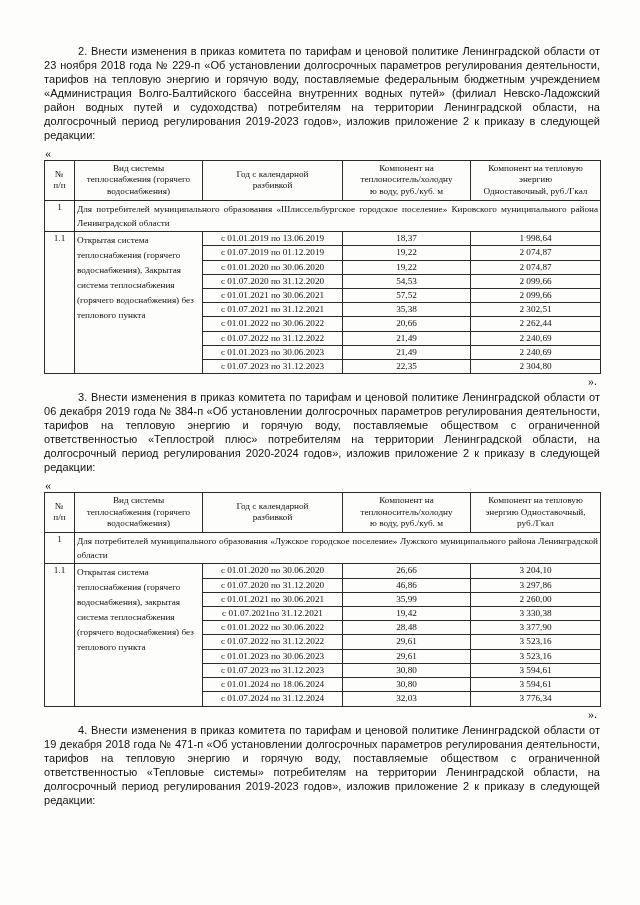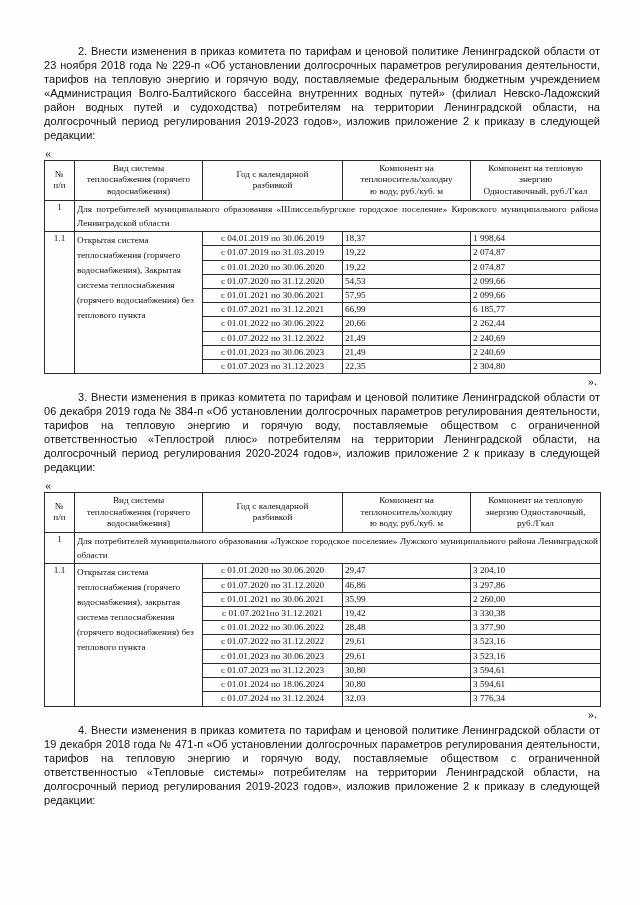--- a/index.html
+++ b/index.html
@@ -98,21 +98,21 @@
     vertical-align: top;
     padding-left: 4px;
     line-height: 15px;
   }
   td.year {
     text-align: center;
     vertical-align: middle;
     padding: 1px 2px 2px 2px;
   }
   td.val {
-    text-align: left;
+    text-align: center;
     vertical-align: middle;
   }
   td.group {
     text-align: justify;
     vertical-align: top;
     padding: 1px 3px 2px 4px;
     line-height: 14px;
   }
   .nowrap { white-space: nowrap; }
 
@@ -165,48 +165,48 @@
         </tr>
       </thead>
       <tbody>
         <tr>
           <td class="num">1</td>
           <td class="group" colspan="4">Для потребителей муниципального образования «Шлиссельбургское городское поселение» Кировского муниципального района Ленинградской области</td>
         </tr>
         <tr>
           <td class="num" rowspan="10">1.1</td>
           <td class="kind" rowspan="10">Открытая система теплоснабжения (горячего водоснабжения), Закрытая система теплоснабжения (горячего водоснабжения) без теплового пункта</td>
-          <td class="year nowrap">с 04.01.2019 по 30.06.2019</td>
+          <td class="year nowrap">с 01.01.2019 по 13.06.2019</td>
           <td class="val">18,37</td>
           <td class="val">1 998,64</td>
         </tr>
         <tr>
-          <td class="year nowrap">с 01.07.2019 по 31.03.2019</td>
+          <td class="year nowrap">с 01.07.2019 по 01.12.2019</td>
           <td class="val">19,22</td>
           <td class="val">2 074,87</td>
         </tr>
         <tr>
           <td class="year nowrap">с 01.01.2020 по 30.06.2020</td>
           <td class="val">19,22</td>
           <td class="val">2 074,87</td>
         </tr>
         <tr>
           <td class="year nowrap">с 01.07.2020 по 31.12.2020</td>
           <td class="val">54,53</td>
           <td class="val">2 099,66</td>
         </tr>
         <tr>
           <td class="year nowrap">с 01.01.2021 по 30.06.2021</td>
-          <td class="val">57,95</td>
+          <td class="val">57,52</td>
           <td class="val">2 099,66</td>
         </tr>
         <tr>
           <td class="year nowrap">с 01.07.2021 по 31.12.2021</td>
-          <td class="val">66,99</td>
-          <td class="val">6 185,77</td>
+          <td class="val">35,38</td>
+          <td class="val">2 302,51</td>
         </tr>
         <tr>
           <td class="year nowrap">с 01.01.2022 по 30.06.2022</td>
           <td class="val">20,66</td>
           <td class="val">2 262,44</td>
         </tr>
         <tr>
           <td class="year nowrap">с 01.07.2022 по 31.12.2022</td>
           <td class="val">21,49</td>
           <td class="val">2 240,69</td>
@@ -267,21 +267,21 @@
       </thead>
       <tbody>
         <tr>
           <td class="num">1</td>
           <td class="group" colspan="4">Для потребителей муниципального образования «Лужское городское поселение» Лужского муниципального района Ленинградской области</td>
         </tr>
         <tr>
           <td class="num" rowspan="10">1.1</td>
           <td class="kind" rowspan="10">Открытая система теплоснабжения (горячего водоснабжения), закрытая система теплоснабжения (горячего водоснабжения) без теплового пункта</td>
           <td class="year nowrap">с 01.01.2020 по 30.06.2020</td>
-          <td class="val">29,47</td>
+          <td class="val">26,66</td>
           <td class="val">3 204,10</td>
         </tr>
         <tr>
           <td class="year nowrap">с 01.07.2020 по 31.12.2020</td>
           <td class="val">46,86</td>
           <td class="val">3 297,86</td>
         </tr>
         <tr>
           <td class="year nowrap">с 01.01.2021 по 30.06.2021</td>
           <td class="val">35,99</td>

